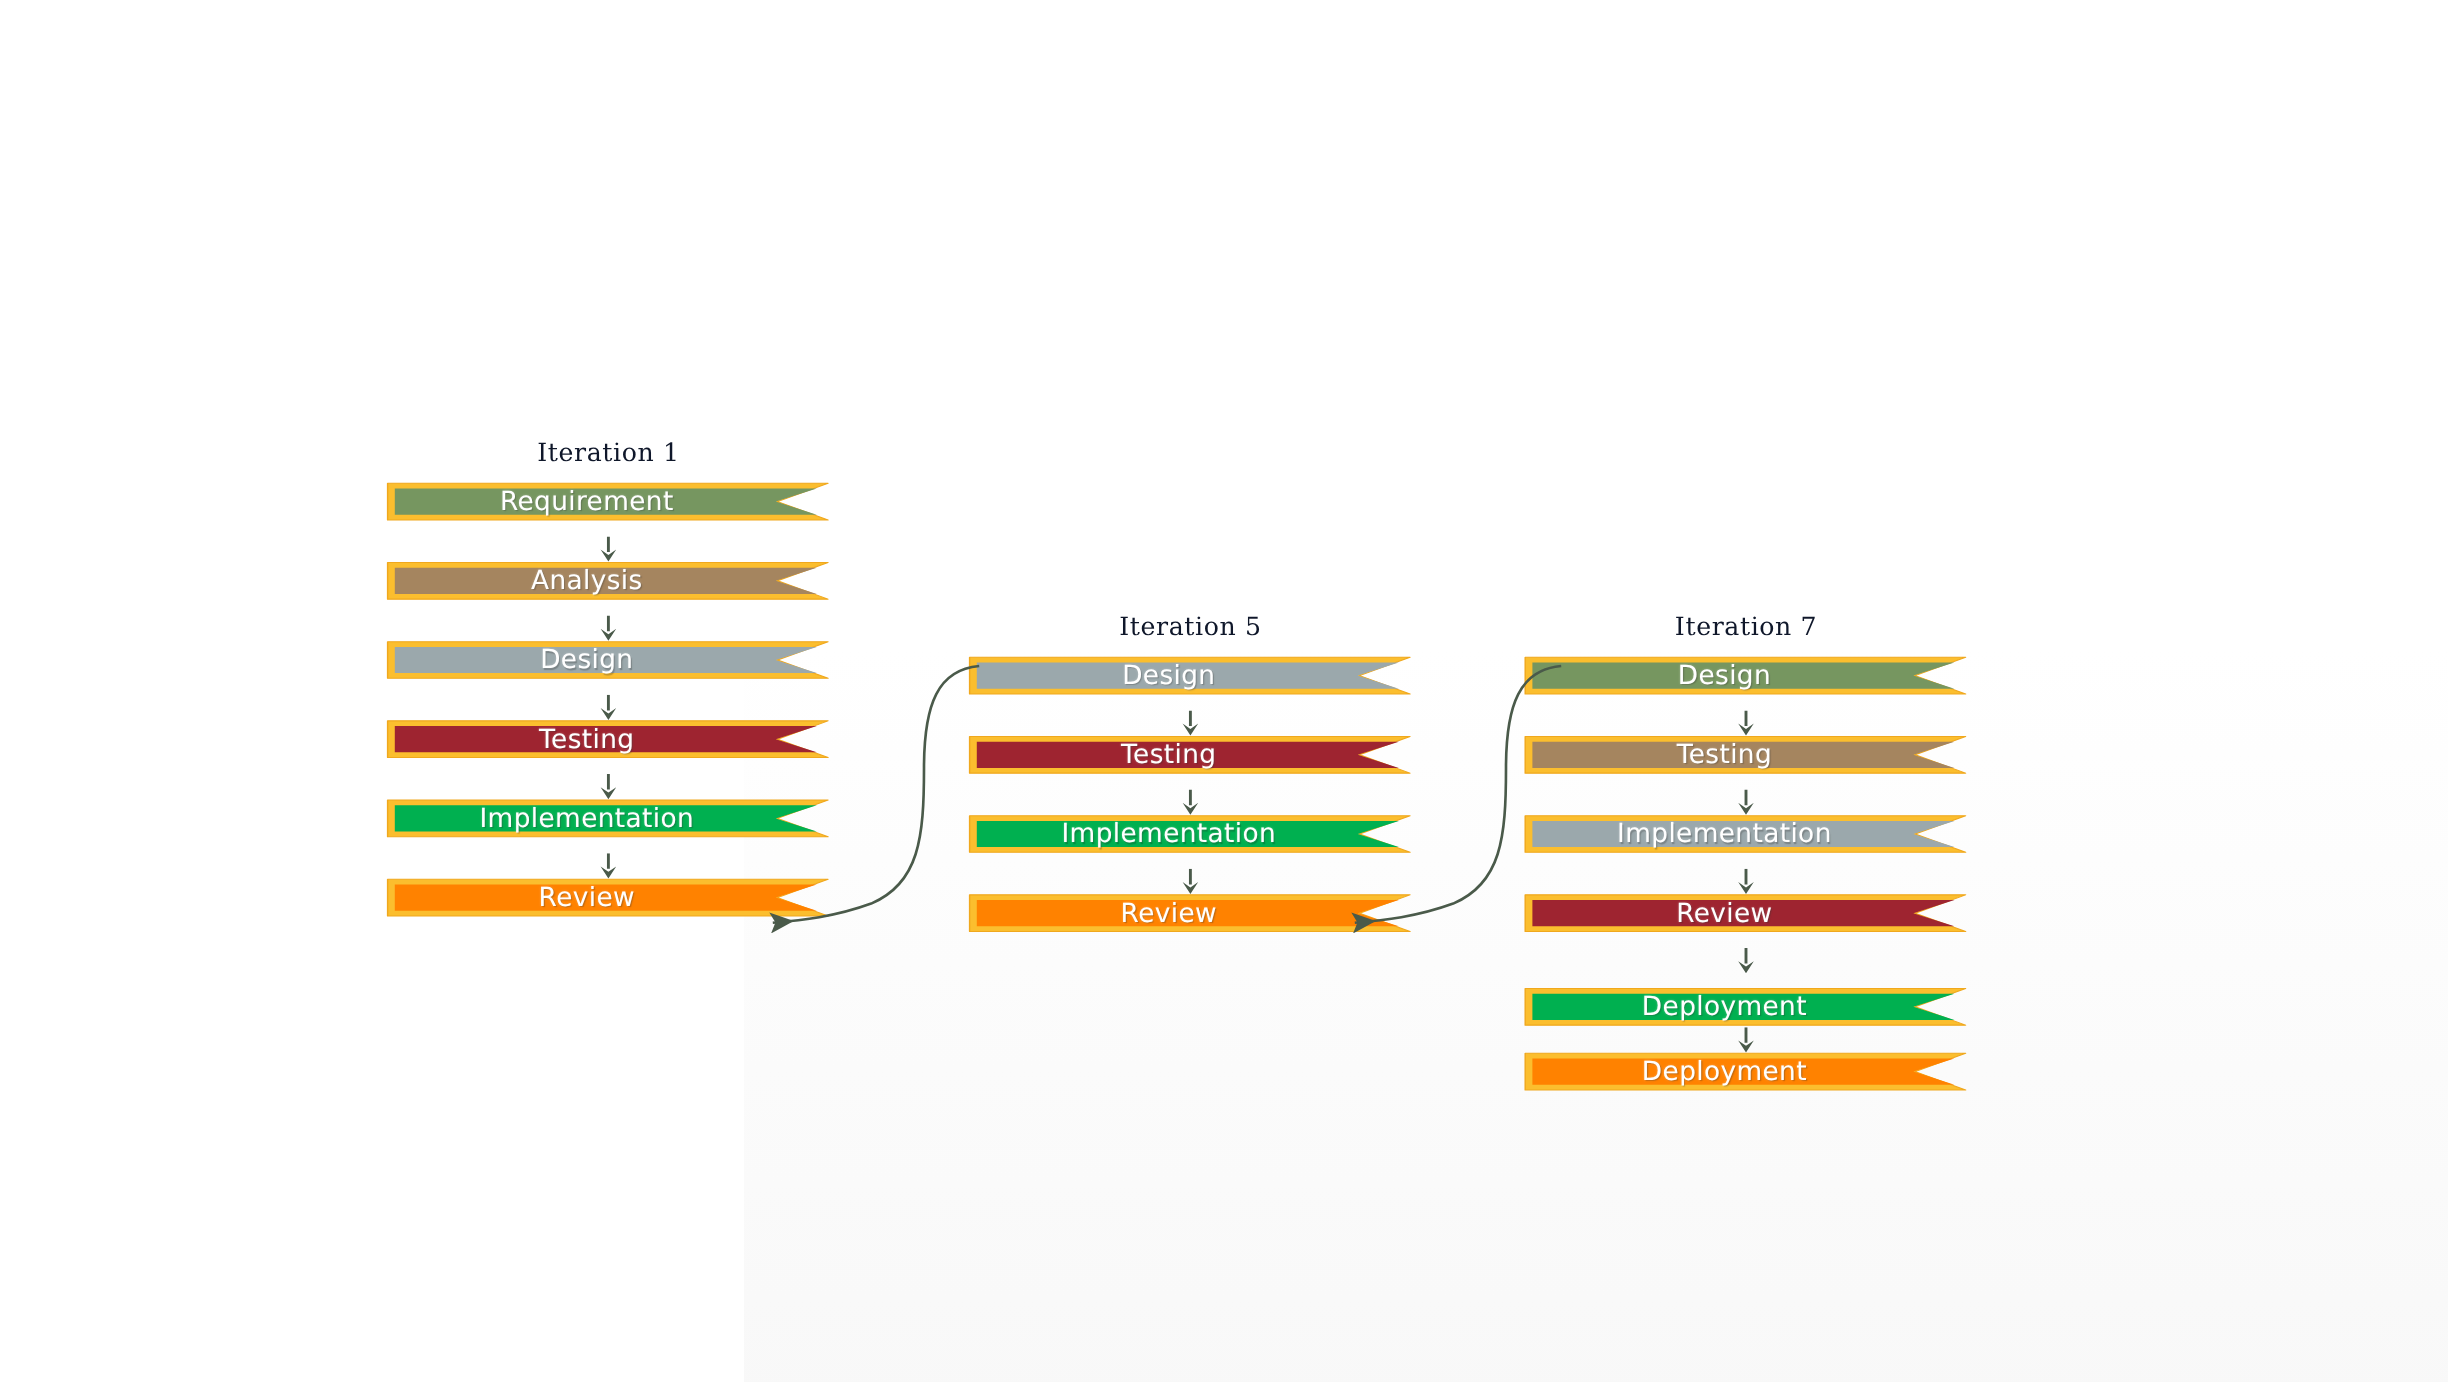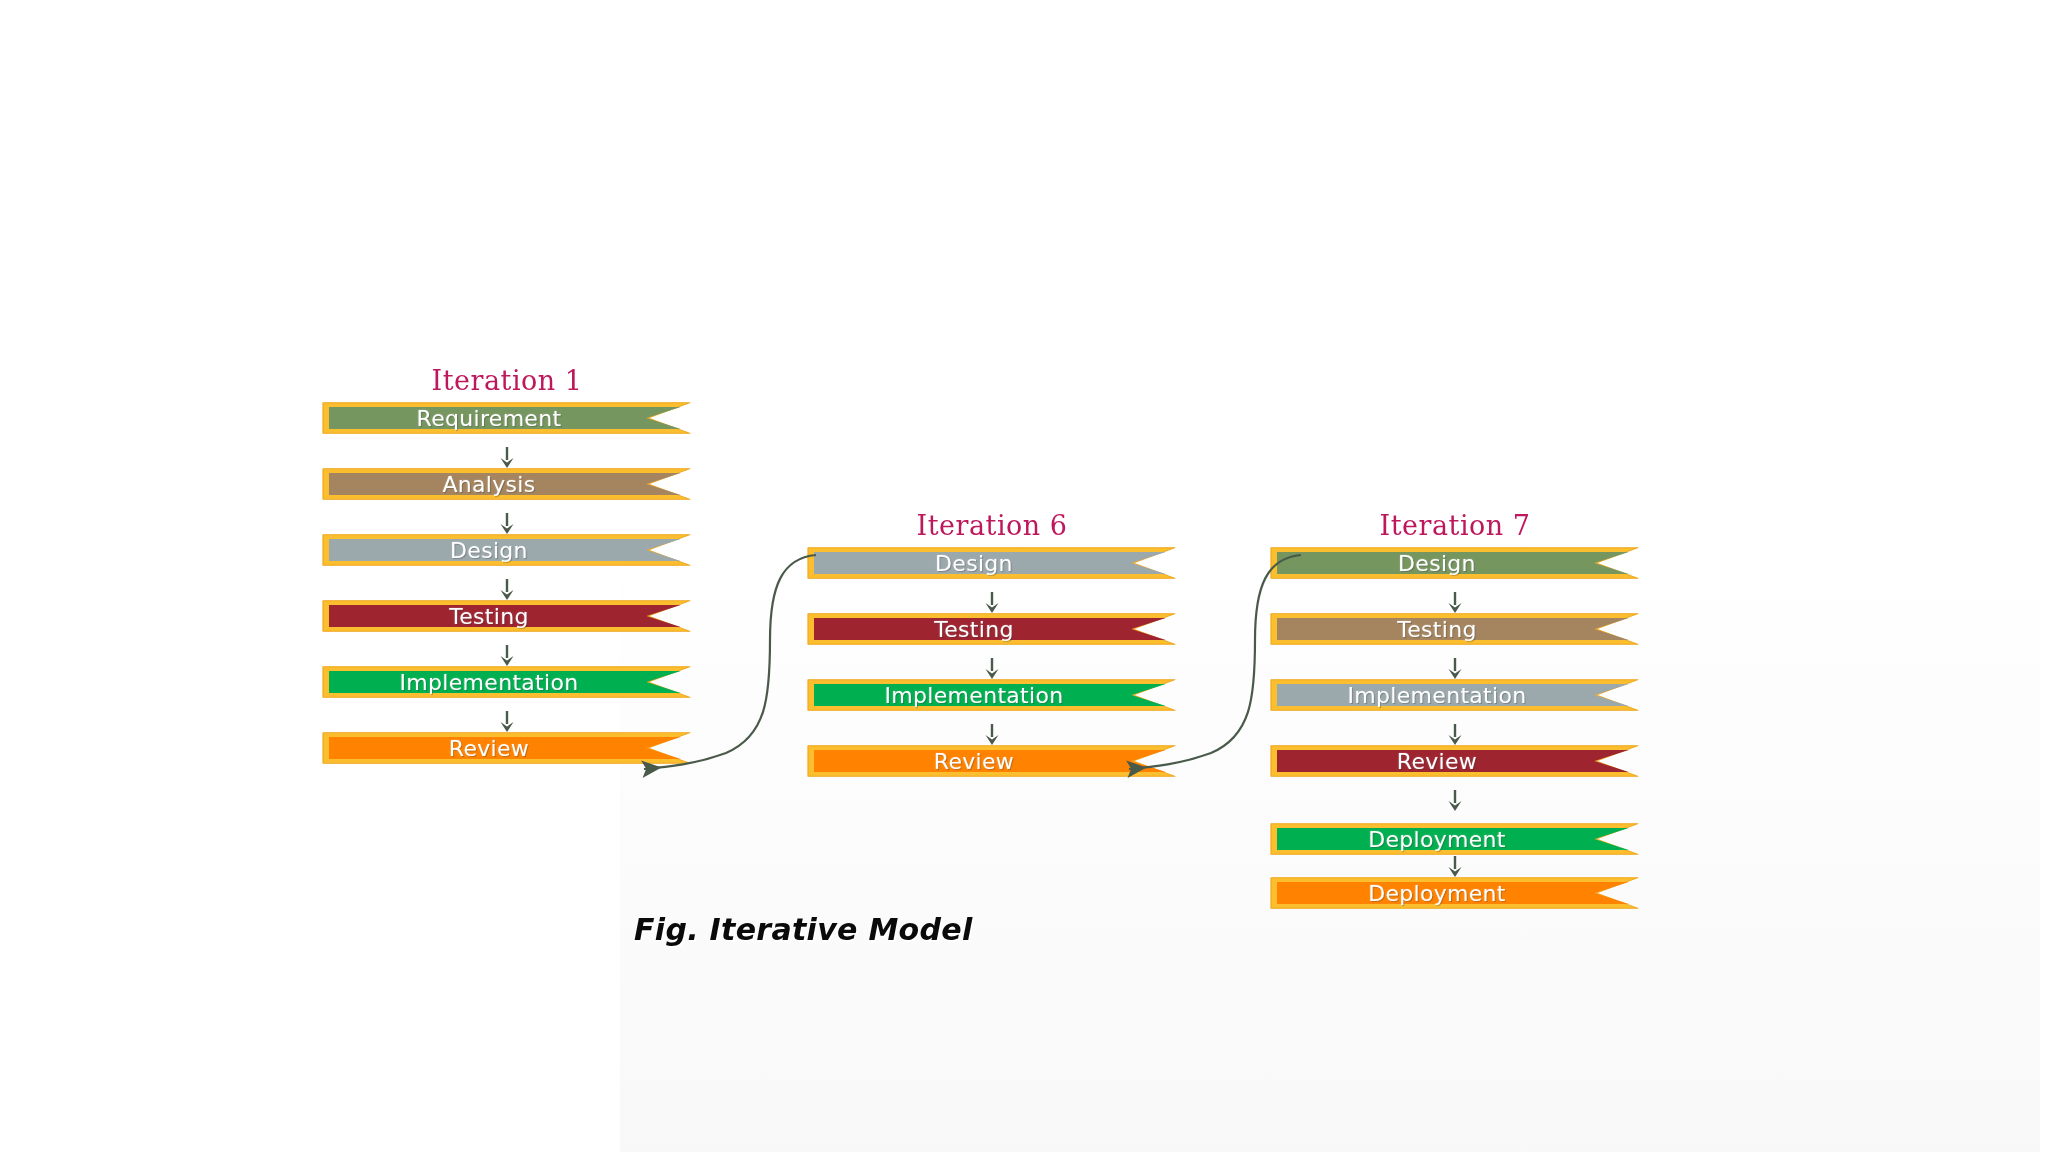--- a/index.html
+++ b/index.html
@@ -38,23 +38,23 @@
   .column {
     position: absolute;
   }
 
   .col-title {
     position: absolute;
     left: 0;
     width: 100%;
     text-align: center;
     font-family: "DejaVu Serif", "Liberation Serif", serif;
-    font-size: 27px;
+    font-size: 21px;
     letter-spacing: .5px;
-    color: #be185d;
+    color: #0f172a;
     text-shadow: 1px 1px 0 #ffffff, 1.5px 1.5px 1px rgba(255,255,255,.8);
     white-space: nowrap;
   }
 
   
   .step {
     position: absolute;
     left: 0;
     width: 100%;
     height: 32px;
@@ -185,21 +185,21 @@
       <div class="step" style="top: 366px;">
     <svg viewBox="0 0 370 44" preserveAspectRatio="none" xmlns="http://www.w3.org/2000/svg">
       <path d="M1,1 L368,1 L326,22 L368,43 L1,43 Z" fill="#FBBE2E" stroke="#F0A81E" stroke-width="1.2" stroke-linejoin="round"></path>
       <path d="M7,7 L358.7,7 L324.5,22 L358.7,37 L7,37 Z" fill="#FF8200"></path>
     </svg>
         <div class="step-label">Review</div>
       </div>
     </div>
 
   <div class="column" id="col-1" style="left:807px; top:511px; width:370px;">
-    <div class="col-title" style="top:-1px;">Iteration 6</div>
+    <div class="col-title" style="top:-1px;">Iteration 5</div>
   <div class="step" style="top: 36px;">
     <svg viewBox="0 0 370 44" preserveAspectRatio="none" xmlns="http://www.w3.org/2000/svg">
       <path d="M1,1 L368,1 L326,22 L368,43 L1,43 Z" fill="#FBBE2E" stroke="#F0A81E" stroke-width="1.2" stroke-linejoin="round"></path>
       <path d="M7,7 L358.7,7 L324.5,22 L358.7,37 L7,37 Z" fill="#9BA8AC"></path>
     </svg>
         <div class="step-label">Design</div>
       </div>
       <div class="down-arrow" style="top: 81px; left: 50%;">
     <svg viewBox="0 0 18 22" xmlns="http://www.w3.org/2000/svg">
       <line x1="9" y1="0" x2="9" y2="13" stroke="#4a5a4a" stroke-width="2.4"></line>
@@ -320,15 +320,14 @@
 
   <svg class="connector" style="left:1115px; top:548px; width:195px; height:230px;" viewBox="0 0 195 230">
     <defs>
       <marker id="arrow-left-2" markerWidth="10" markerHeight="10" refX="8" refY="4" orient="auto" markerUnits="strokeWidth">
         <path d="M9,0 L0,4 L9,8 L7,4 Z" fill="#4a5a4a"></path>
       </marker>
     </defs>
     <path d="M186,7 C152,10 140,38 140,92 C140,150 136,188 96,205 C66,216 38,219 14,221" fill="none" stroke="#4a5a4a" stroke-width="2.2" marker-end="url(#arrow-left-2)"></path>
   </svg>
 
-  <div class="caption" style="left:634px; top:912px;">Fig. Iterative Model</div>
 
 </div>
 
 </body></html>

